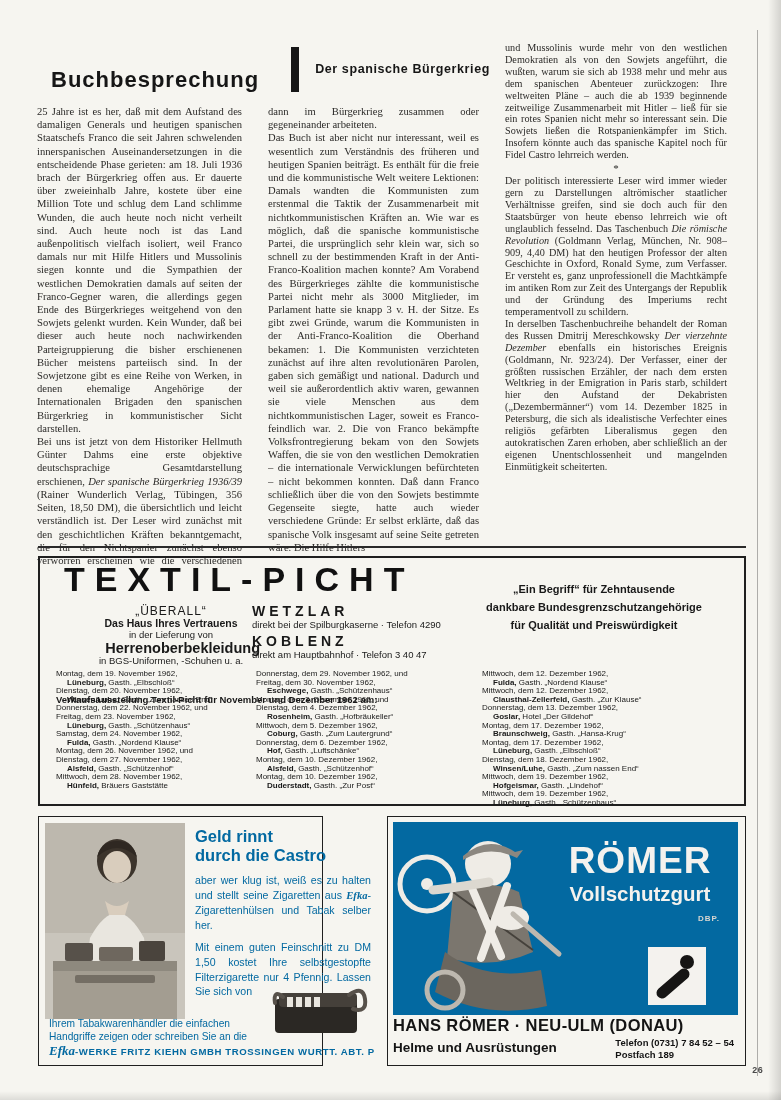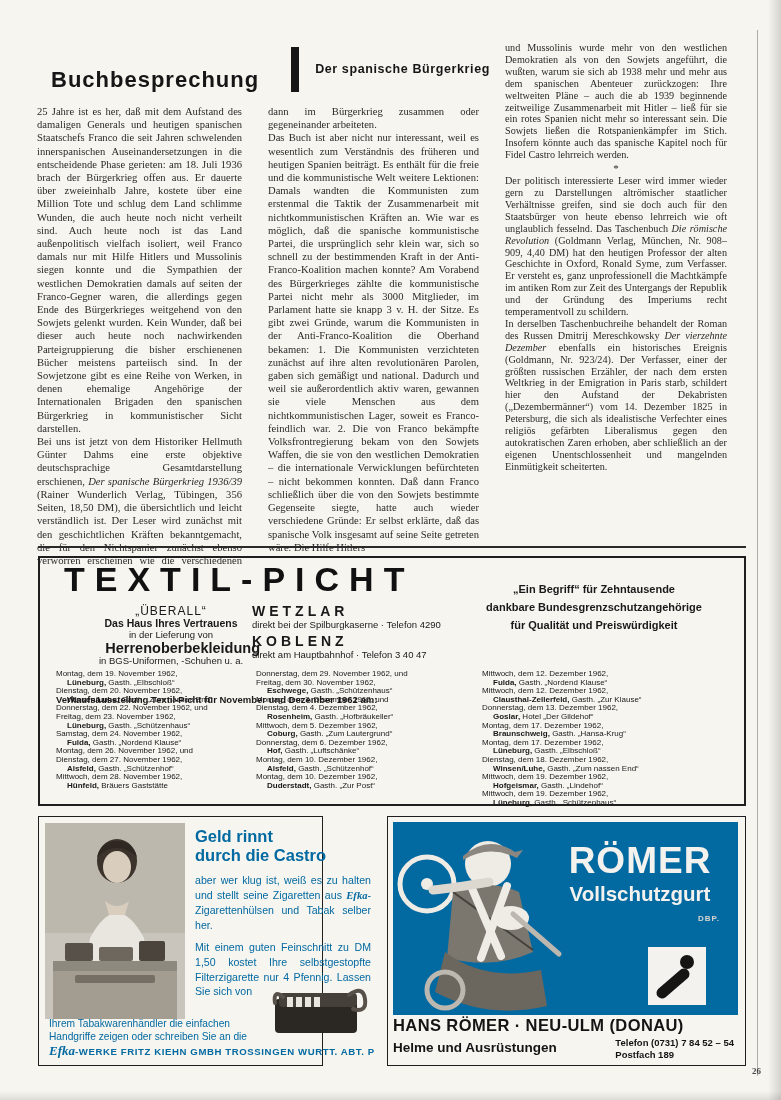--- a/index.html
+++ b/index.html
@@ -36,21 +36,21 @@
   .col3{left:505px;top:42px;width:222px;height:522px;font-size:10.2px;line-height:11.9px;}
   .col i{font-style:italic;}
   .sep{ text-align:center;line-height:14px;font-size:11px;}
   
   .rule-top{position:absolute;left:38px;top:546px;width:708px;height:2px;background:#2a2a2a;}
   .crop-line{position:absolute;left:757px;top:30px;width:1px;height:1046px;background:rgba(40,40,40,.35);}
   .edge-right{position:absolute;right:0;top:0;width:13px;height:100%;
     background:linear-gradient(to right,rgba(0,0,0,0),rgba(0,0,0,.14));}
   .edge-bottom{position:absolute;left:0;bottom:0;width:100%;height:9px;
     background:linear-gradient(to bottom,rgba(0,0,0,0),rgba(0,0,0,.10));}
-  .pageno{position:absolute;left:752px;top:1066px;font-family:Liberation Serif, serif;
+  .pageno{position:absolute;left:752px;top:1066px;font-family:Liberation Mono, monospace;
     font-size:9px;font-weight:bold;color:#4a4a4a;}
   
   .ad-textil{
     position:absolute;left:38px;top:556px;width:708px;height:250px;
     border:2px solid #1f1f1f;box-sizing:border-box;
     font-family:"Liberation Sans",sans-serif;color:#191919;
   }
   .textil-brand{
     position:absolute;left:24px;top:2px;
     font-size:34px;font-weight:bold;letter-spacing:10px;color:#111;

